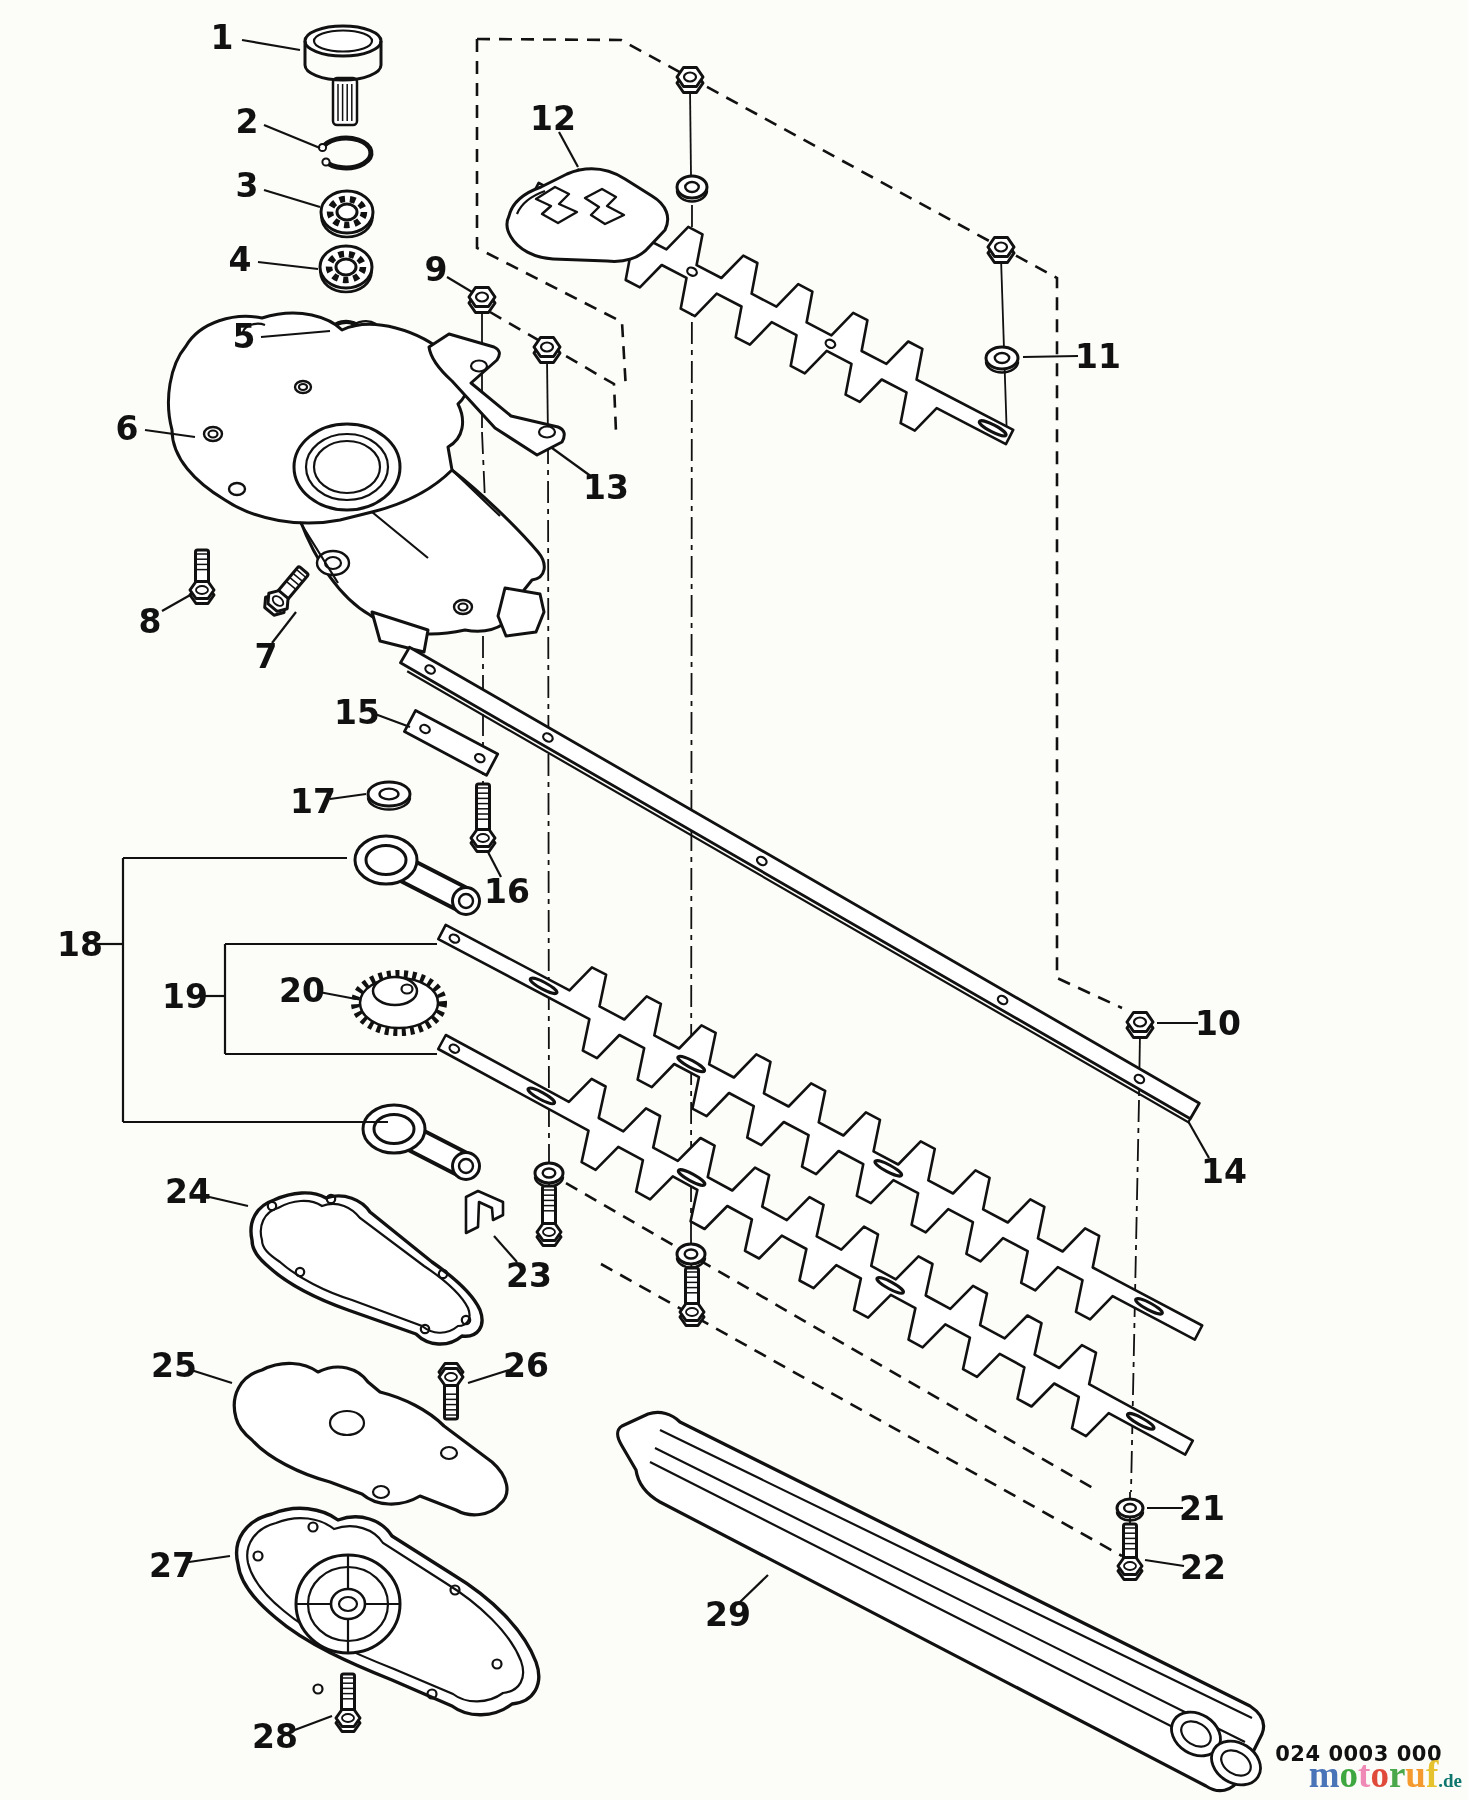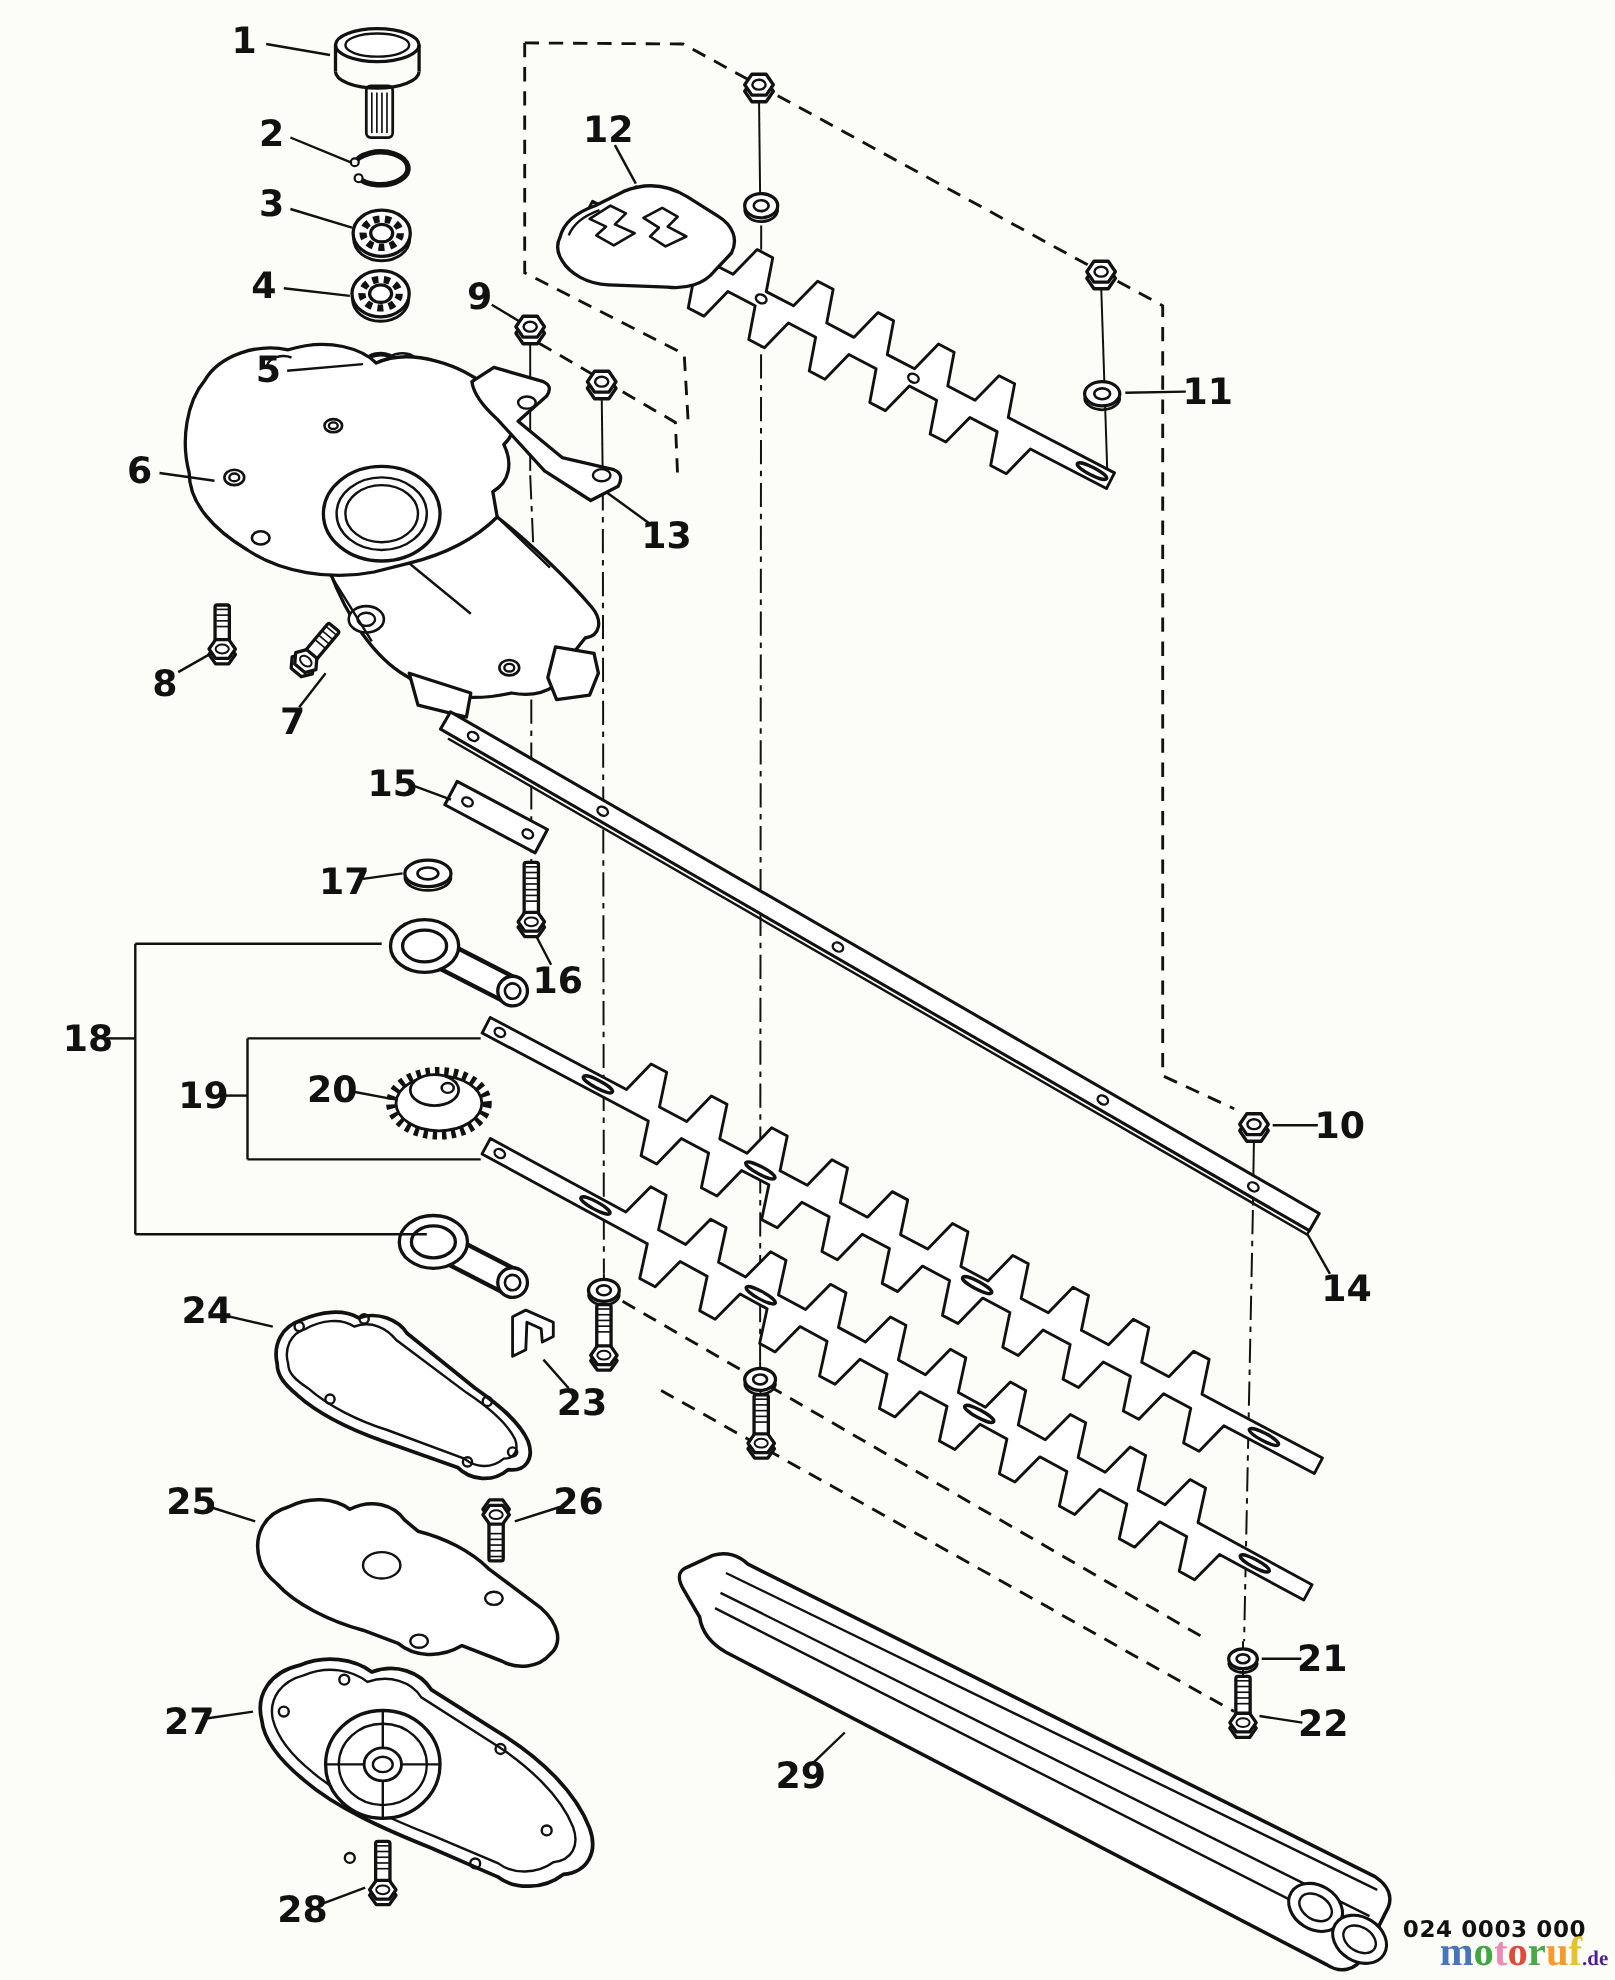--- a/index.html
+++ b/index.html
@@ -3,21 +3,21 @@
 <meta charset="utf-8">
 <style>
   html,body{margin:0;padding:0;background:#fff;}
   .stage{position:relative;width:1468px;height:1800px;background:#fcfcf8;overflow:hidden;
          font-family:"DejaVu Sans",sans-serif;}
   svg{position:absolute;left:0;top:0;}
   .pn{position:absolute;top:1742px;right:26px;font-weight:bold;font-size:21px;
       letter-spacing:.5px;color:#111;font-family:"DejaVu Sans",sans-serif;}
   .logo{position:absolute;top:1756px;right:6px;font-family:"Liberation Serif","DejaVu Serif",serif;
         font-weight:bold;font-size:37px;line-height:1;white-space:nowrap;}
-  .logo .tld{font-size:19px;color:#4c1d95;font-weight:bold;}
+  .logo .tld{font-size:19px;color:#0f766e;font-weight:bold;}
   
   .ln{stroke:#111;fill:none;}
   .pt{stroke:#111;fill:#ffffff;stroke-width:3;stroke-linejoin:round;stroke-linecap:round;}
   .thin{stroke:#111;fill:none;stroke-width:2.2;}
   .dash{stroke:#111;fill:none;stroke-width:2.6;stroke-dasharray:13 9;}
   .cl{stroke:#111;fill:none;stroke-width:1.8;}
   .cdd{stroke:#111;fill:none;stroke-width:1.8;stroke-dasharray:22 6 5 6;}
   .callout{font-weight:bold;font-size:33px;fill:#111;}
 </style>
 </head>

